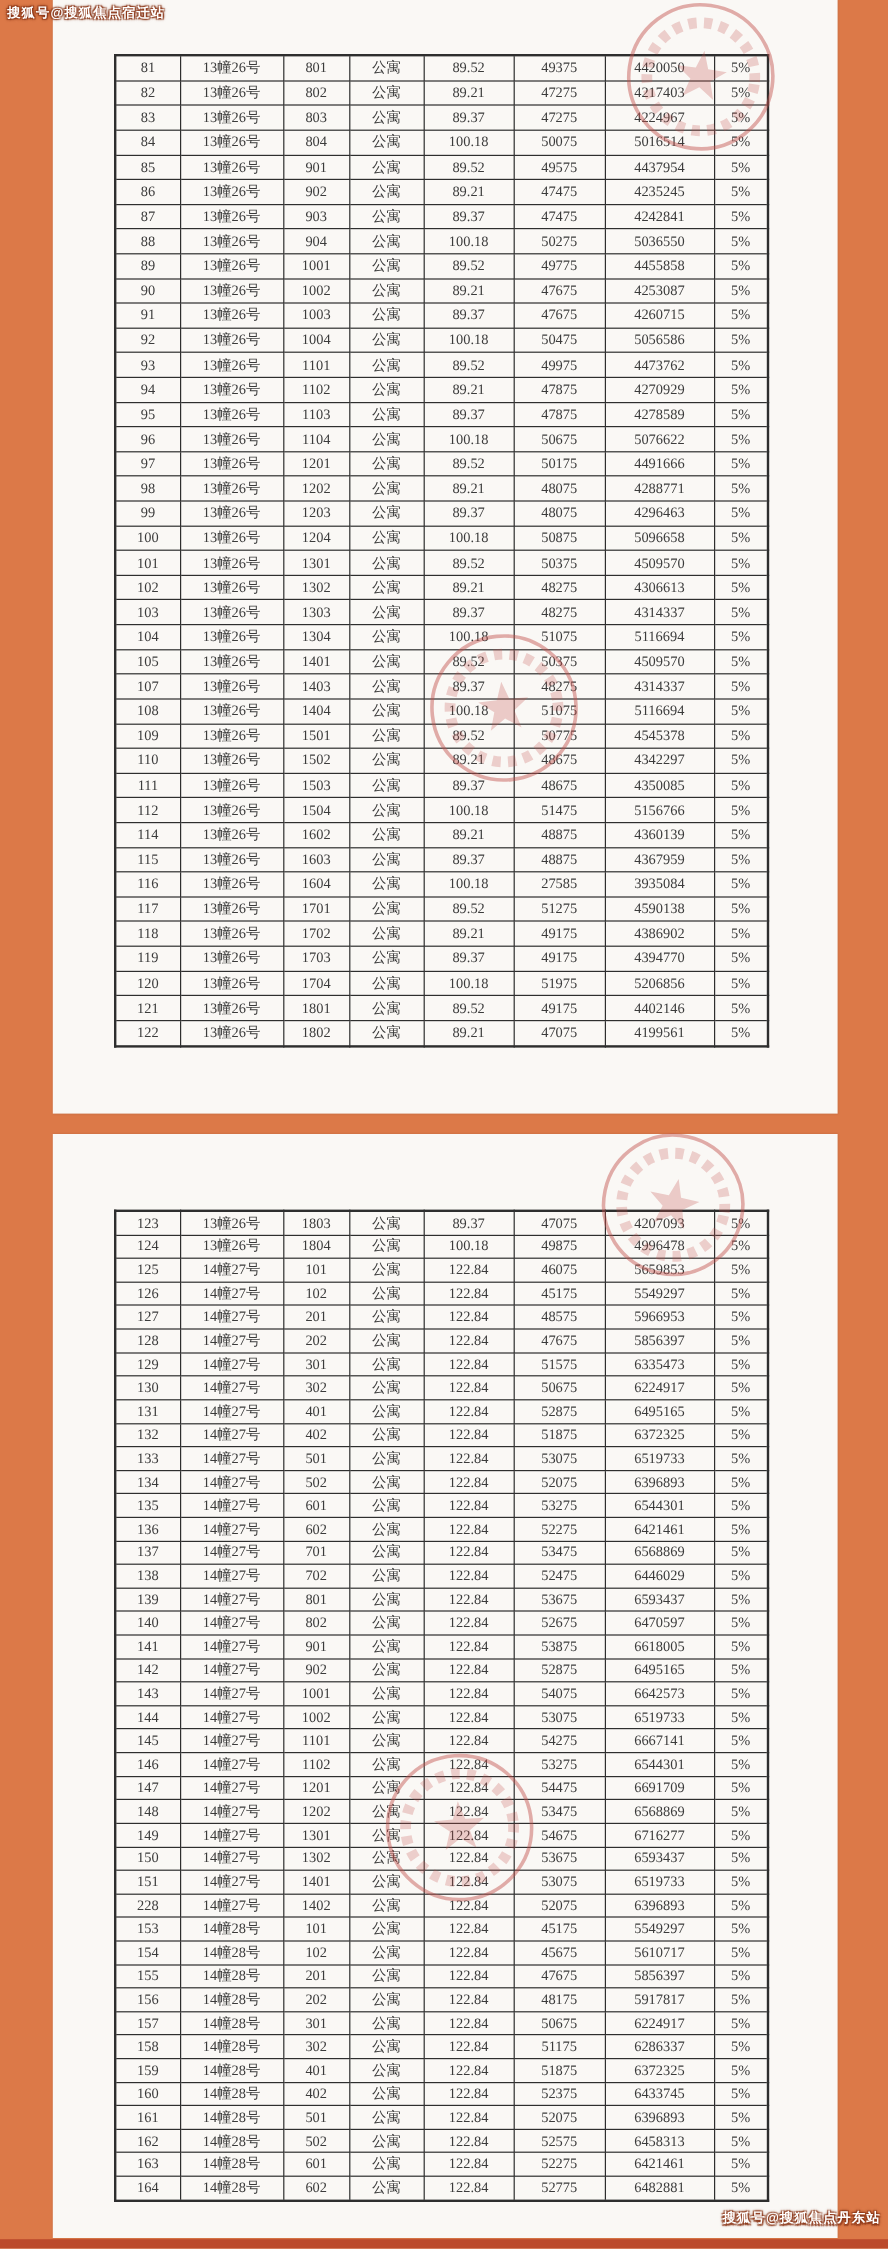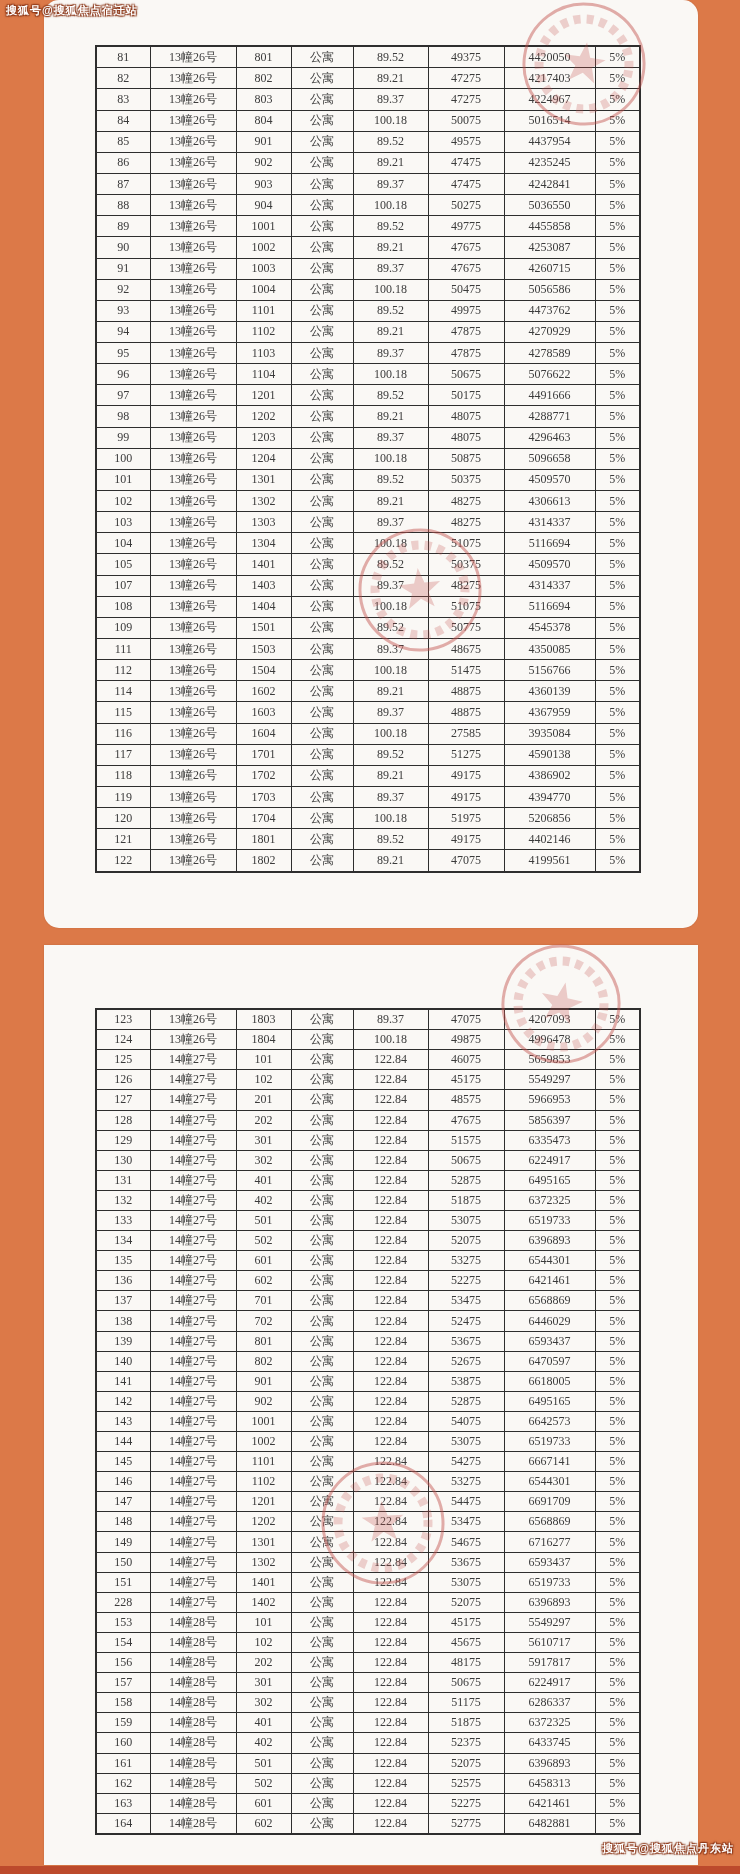--- a/index.html
+++ b/index.html
@@ -13,21 +13,21 @@
   html,body{margin:0;padding:0;}
   body{font-family:"Liberation Sans","DejaVu Sans",sans-serif;}
   .canvas{
     position:relative;width:740px;height:1874px;overflow:hidden;
     background:var(--background);
   }
   .page{
     position:absolute;left:44px;width:654px;background:var(--page);
     box-shadow:0 0 2px rgba(0,0,0,.12);
   }
-  .page1{top:0;height:928px;border-radius:15px;}
+  .page1{top:0;height:928px;}
   .page2{top:945px;height:920px;}
   .price-table{
     position:absolute;border-collapse:collapse;table-layout:fixed;
     width:544px;left:51px;
     border:2px solid var(--grid);
     font-family:"Liberation Serif","DejaVu Serif",serif;
     font-size:12px;color:var(--text);
   }
   .t1{top:45px;height:828px;}
   .t2{top:43px;height:827px;margin-top:20px;}
@@ -343,20 +343,30 @@
             <td>109</td>
             <td>13幢26号</td>
             <td>1501</td>
             <td>公寓</td>
             <td>89.52</td>
             <td>50775</td>
             <td>4545378</td>
             <td>5%</td>
           </tr>
           <tr>
+            <td>110</td>
+            <td>13幢26号</td>
+            <td>1502</td>
+            <td>公寓</td>
+            <td>89.21</td>
+            <td>48675</td>
+            <td>4342297</td>
+            <td>5%</td>
+          </tr>
+          <tr>
             <td>111</td>
             <td>13幢26号</td>
             <td>1503</td>
             <td>公寓</td>
             <td>89.37</td>
             <td>48675</td>
             <td>4350085</td>
             <td>5%</td>
           </tr>
           <tr>
@@ -802,20 +812,30 @@
             <td>154</td>
             <td>14幢28号</td>
             <td>102</td>
             <td>公寓</td>
             <td>122.84</td>
             <td>45675</td>
             <td>5610717</td>
             <td>5%</td>
           </tr>
           <tr>
+            <td>155</td>
+            <td>14幢28号</td>
+            <td>201</td>
+            <td>公寓</td>
+            <td>122.84</td>
+            <td>47675</td>
+            <td>5856397</td>
+            <td>5%</td>
+          </tr>
+          <tr>
             <td>156</td>
             <td>14幢28号</td>
             <td>202</td>
             <td>公寓</td>
             <td>122.84</td>
             <td>48175</td>
             <td>5917817</td>
             <td>5%</td>
           </tr>
           <tr>

